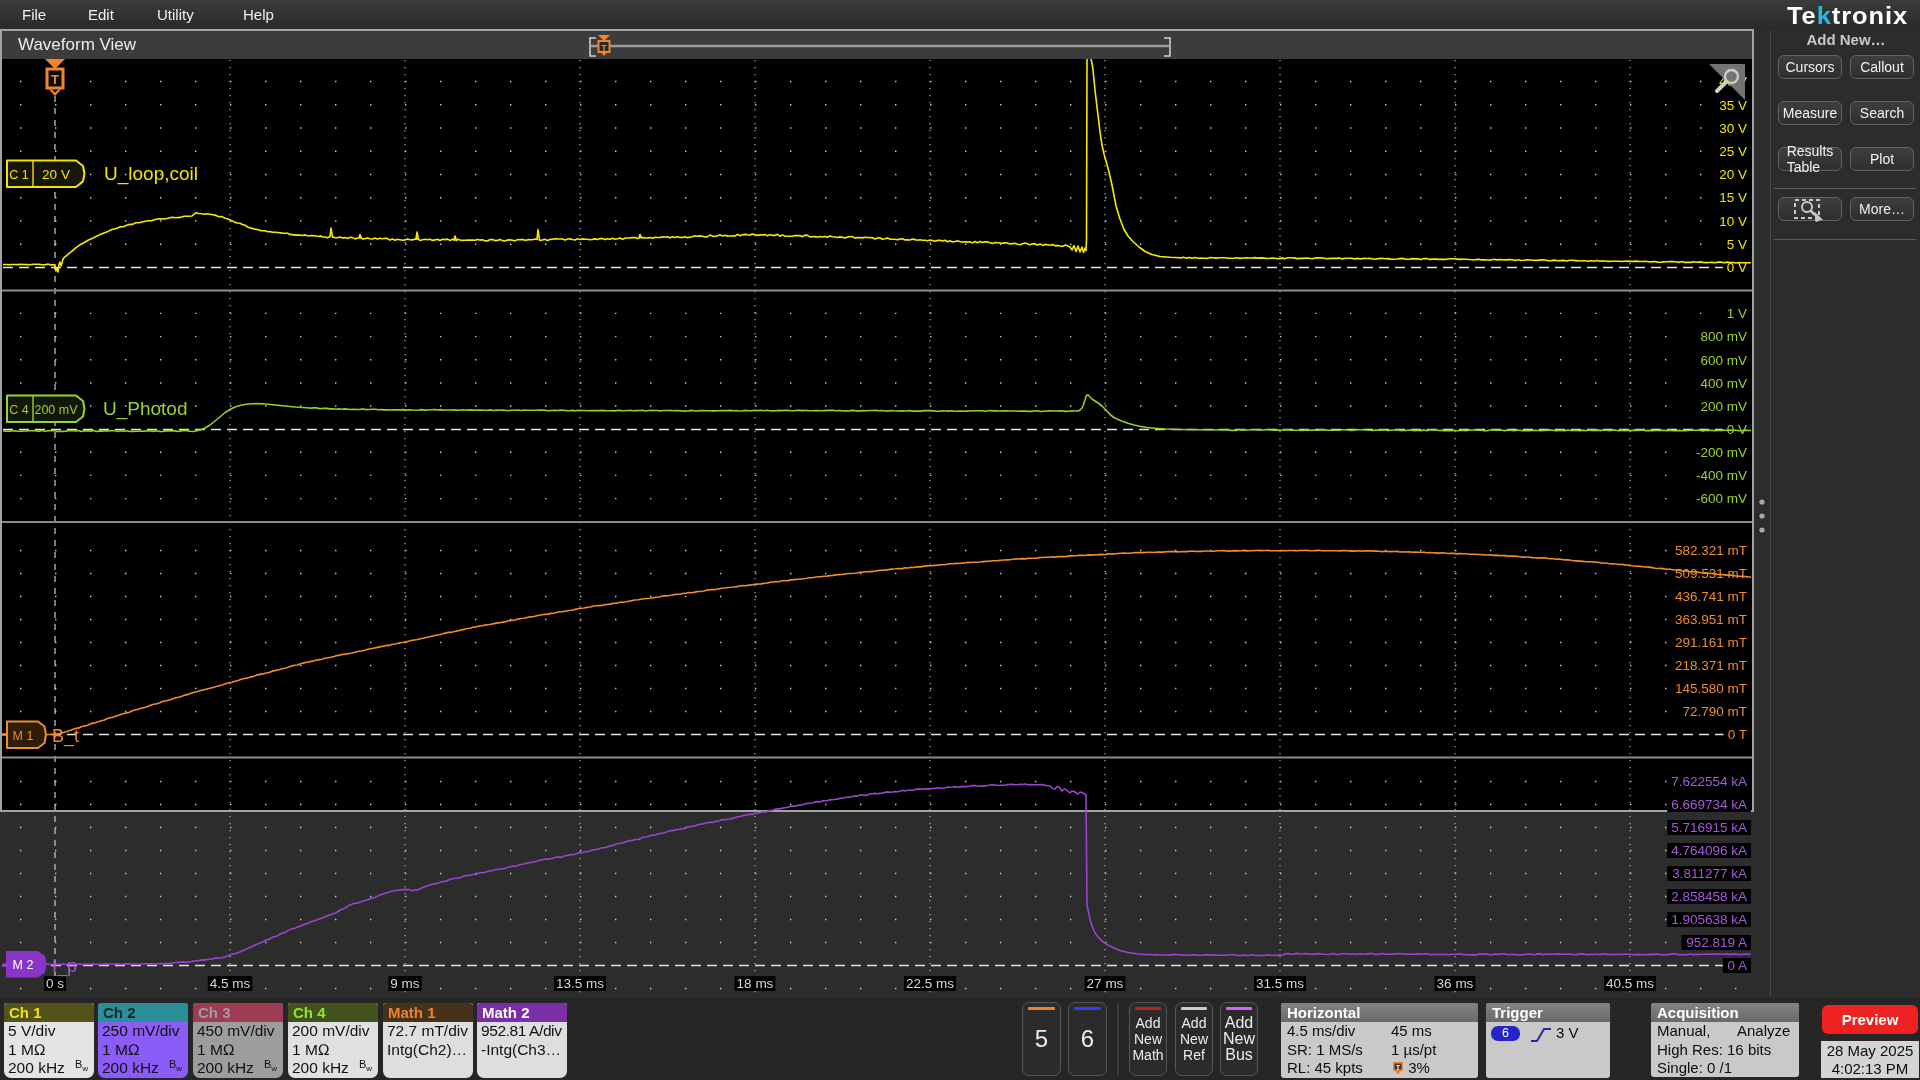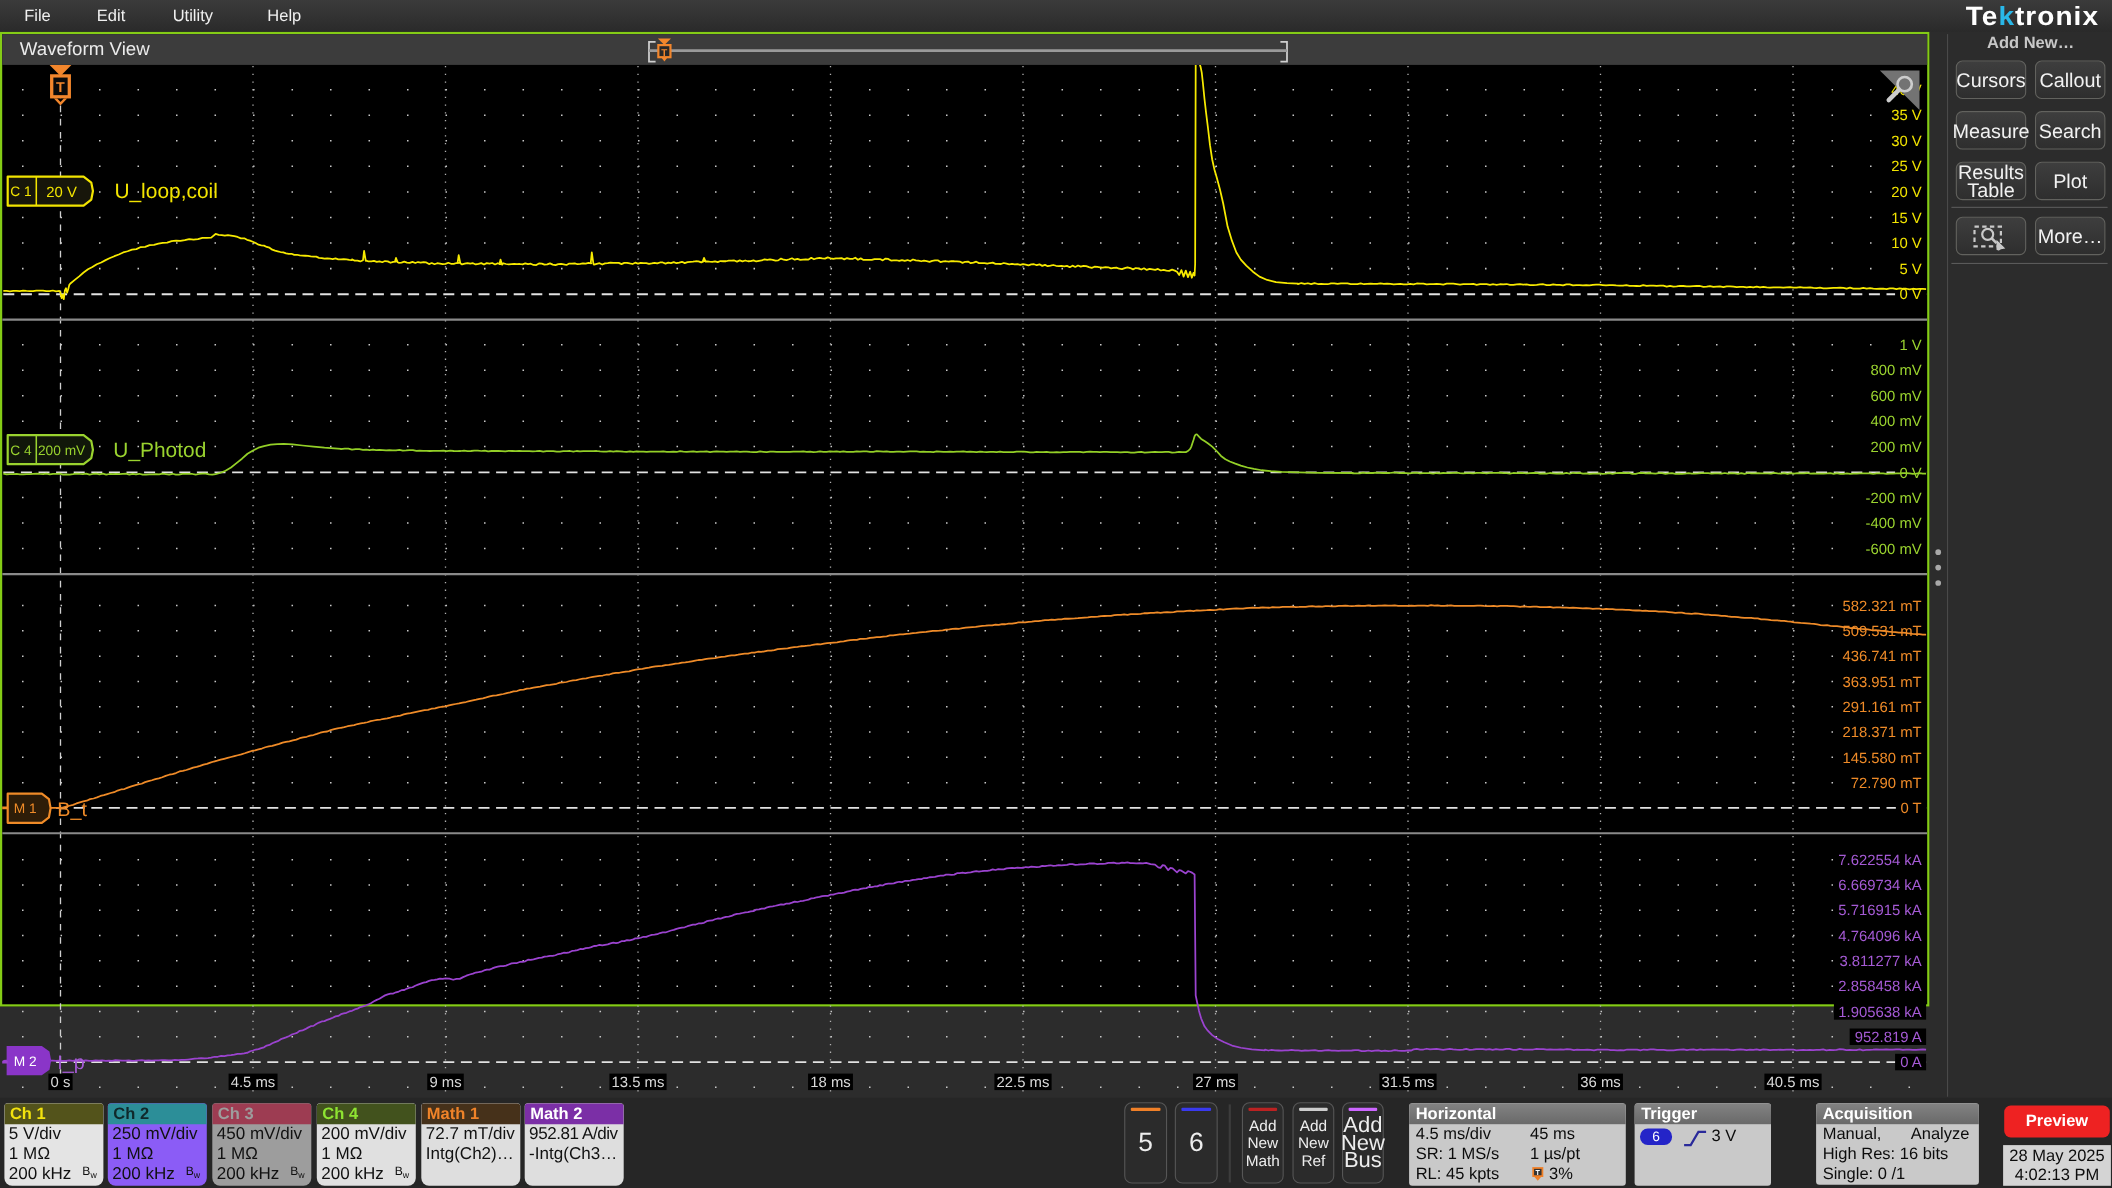--- a/index.html
+++ b/index.html
@@ -1,22 +1,22 @@
 <!DOCTYPE html>
 <html><head><meta charset="utf-8"><style>
 *{margin:0;padding:0;box-sizing:border-box}
 body{width:1920px;height:1080px;background:#2c2c2c;font-family:"Liberation Sans",sans-serif;overflow:hidden;position:relative}
 .menubar{position:absolute;left:0;top:0;width:1920px;height:29px;background:linear-gradient(#3b3b3b,#2a2a2a);color:#f0f0f0;font-size:15px}
 .menubar span{position:absolute;top:6px}
 .logo{position:absolute;left:1787px;top:2px;font-size:24px;font-weight:bold;color:#fff;letter-spacing:0.9px;transform:scaleX(1.06);transform-origin:0 0}
 .logo i{color:#29b7e8;font-style:normal}
-.wfwin{position:absolute;left:0;top:29px;width:1754px;height:886px;background:#000;border:2px solid #84cc16;border-left-width:2px}
+.wfwin{position:absolute;left:0;top:29px;width:1754px;height:783px;background:#000;border:2px solid #a3a3a3;border-left-width:2px}
 .wfhead{position:absolute;left:0;top:0;width:1750px;height:28px;background:#3c3c3c;color:#ececec;font-size:17px;line-height:28px;padding-left:16px}
 .addnew{position:absolute;left:1772px;top:31px;width:148px;color:#c8c8c8;font-size:15px;font-weight:bold;text-align:center}
-.pbtn{position:absolute;width:64px;height:35px;background:linear-gradient(#3e3e3e,#2e2e2e);border:1px solid #62625e;border-radius:6px;color:#f2f2f2;font-size:18px;display:flex;align-items:center;justify-content:center;text-align:center;line-height:16px}
+.pbtn{position:absolute;width:64px;height:24px;background:linear-gradient(#3e3e3e,#2e2e2e);border:1px solid #62625e;border-radius:6px;color:#f2f2f2;font-size:14px;display:flex;align-items:center;justify-content:center;text-align:left;line-height:16px}
 .vline{position:absolute;left:1770px;top:31px;width:1px;height:966px;background:#4a4a4a}
 .hsep{position:absolute;height:1px;background:#5a5a5a}
 .botbar{position:absolute;left:0;top:998px;width:1920px;height:82px;background:#262626}
 .chb{position:absolute;top:5px;width:90px;height:75px;border-radius:3px 3px 7px 7px;overflow:hidden;color:#111;font-size:15.5px}
 .chh{height:19px;font-weight:bold;font-size:15px;padding-left:5px;line-height:19px;border-radius:3px 3px 0 0}
 .brow{padding-left:4px;line-height:18.5px;white-space:nowrap}
 .bw{position:absolute;right:6px;bottom:5px;font-size:11px;font-weight:normal}
 .bw span{font-size:8px;vertical-align:-3px}
 .nbtn{position:absolute;top:1002px;width:39px;height:74px;background:#2b2b2b;border:1px solid #565656;border-radius:7px;color:#ededed;display:flex;align-items:center;justify-content:center;text-align:center}
 .nbtn .tl{position:absolute;top:4px;left:5px;right:5px;height:3px;border-radius:1px}
@@ -297,21 +297,21 @@
 <div class="nbtn" style="left:1129px;width:38px">
     <div class="tl" style="background:#bb2222"></div>
     <span style="font-size:14px;line-height:16px">Add New Math</span>
   </div>
 <div class="nbtn" style="left:1175px;width:38px">
     <div class="tl" style="background:#cccccc"></div>
     <span style="font-size:14px;line-height:16px">Add New Ref</span>
   </div>
 <div class="nbtn" style="left:1220px;width:38px">
     <div class="tl" style="background:#cc66ff"></div>
-    <span style="font-size:20px;line-height:16px">Add New Bus</span>
+    <span style="font-size:16px;line-height:16px">Add New Bus</span>
   </div>
 <div class="panel" style="left:1281px;width:197px;height:75px">
 <div class="phead">Horizontal</div>
 <div class="prow">4.5 ms/div<span style="position:absolute;left:110px">45 ms</span></div>
 <div class="prow">SR: 1 MS/s<span style="position:absolute;left:110px">1 µs/pt</span></div>
 <div class="prow">RL: 45 kpts<span style="position:absolute;left:111px"><svg width="12" height="14" viewBox="0 0 12 14" style="vertical-align:-2px">
           <rect x="1" y="1" width="10" height="9" fill="#f08028"></rect>
           <rect x="2.6" y="2.6" width="6.8" height="5.8" fill="#333"></rect>
           <polygon points="3,10 9,10 6,13.5" fill="#f08028"></polygon>
           <text x="6" y="8.6" fill="#fff" font-size="6.5" font-weight="bold" text-anchor="middle" font-family="Liberation Sans, sans-serif">T</text>

